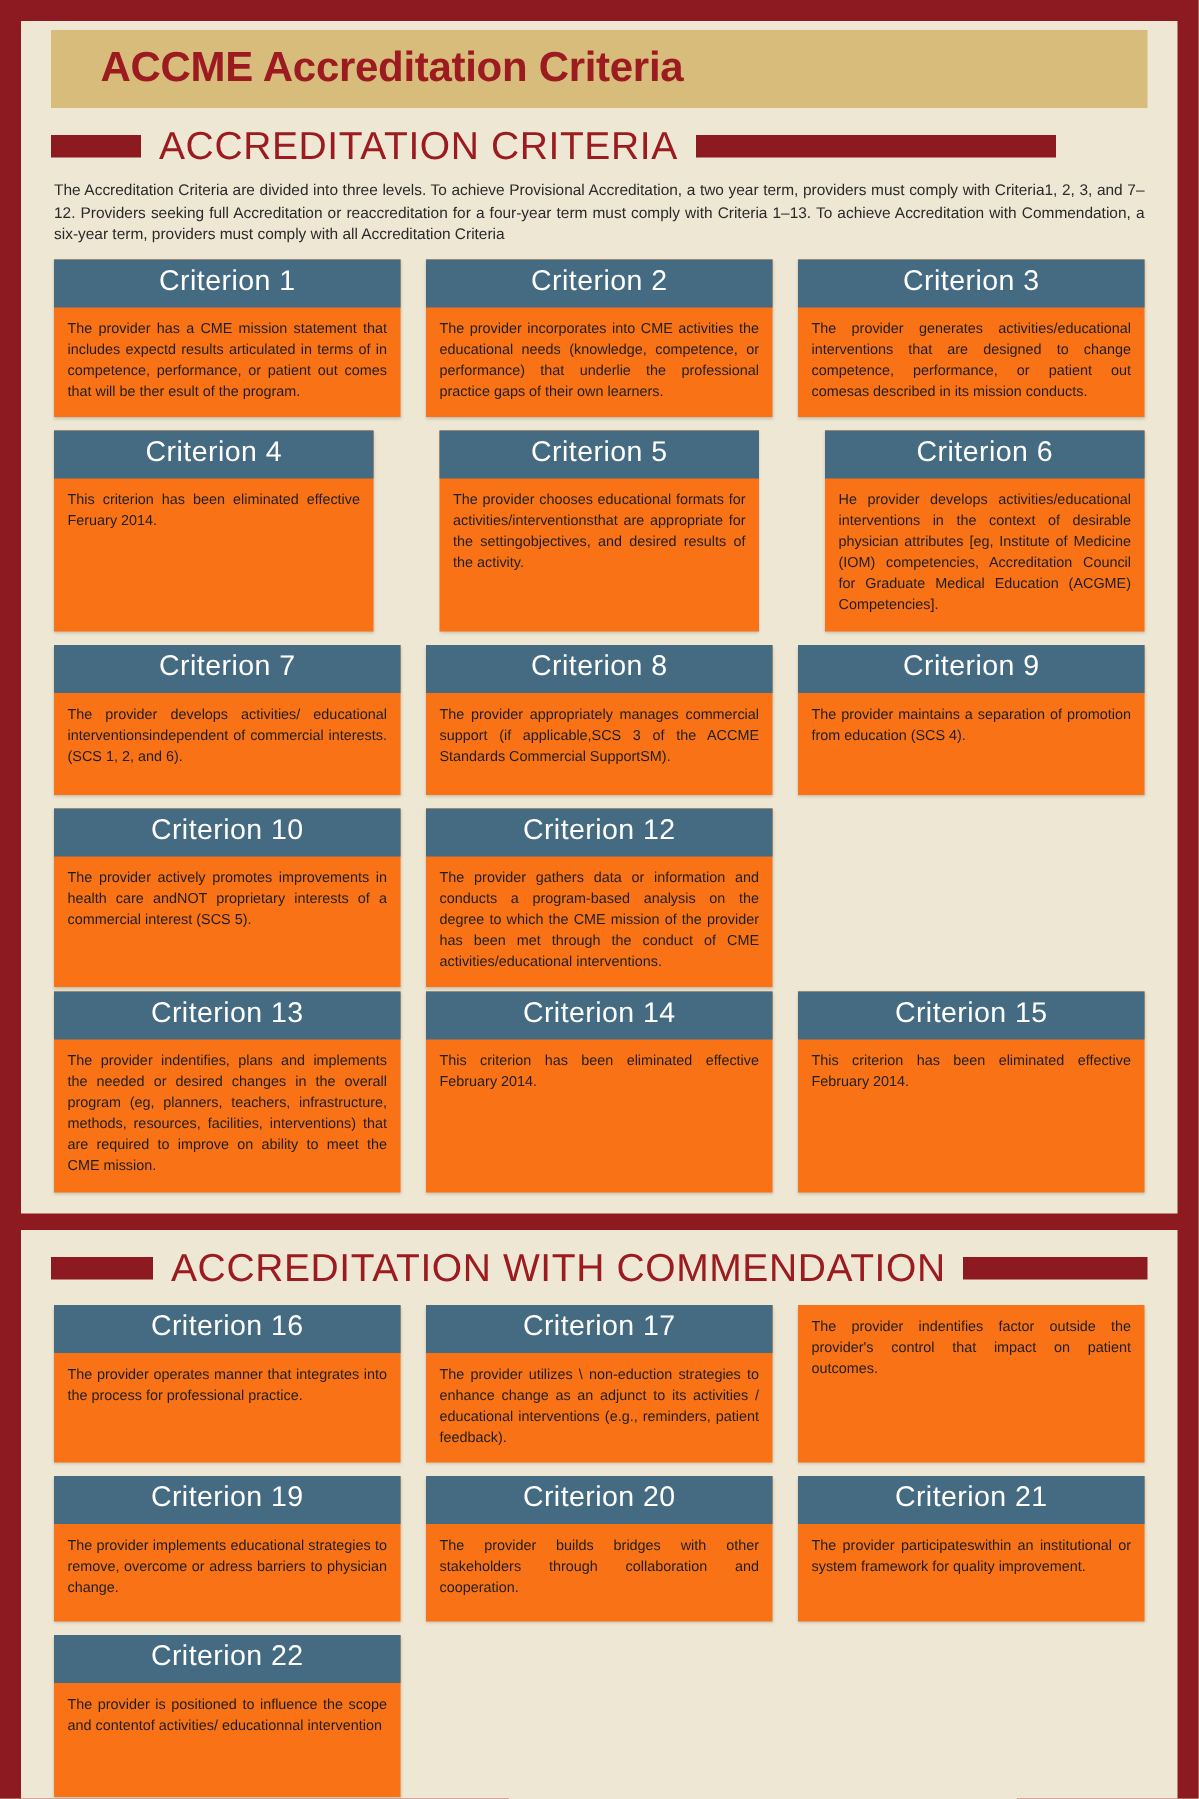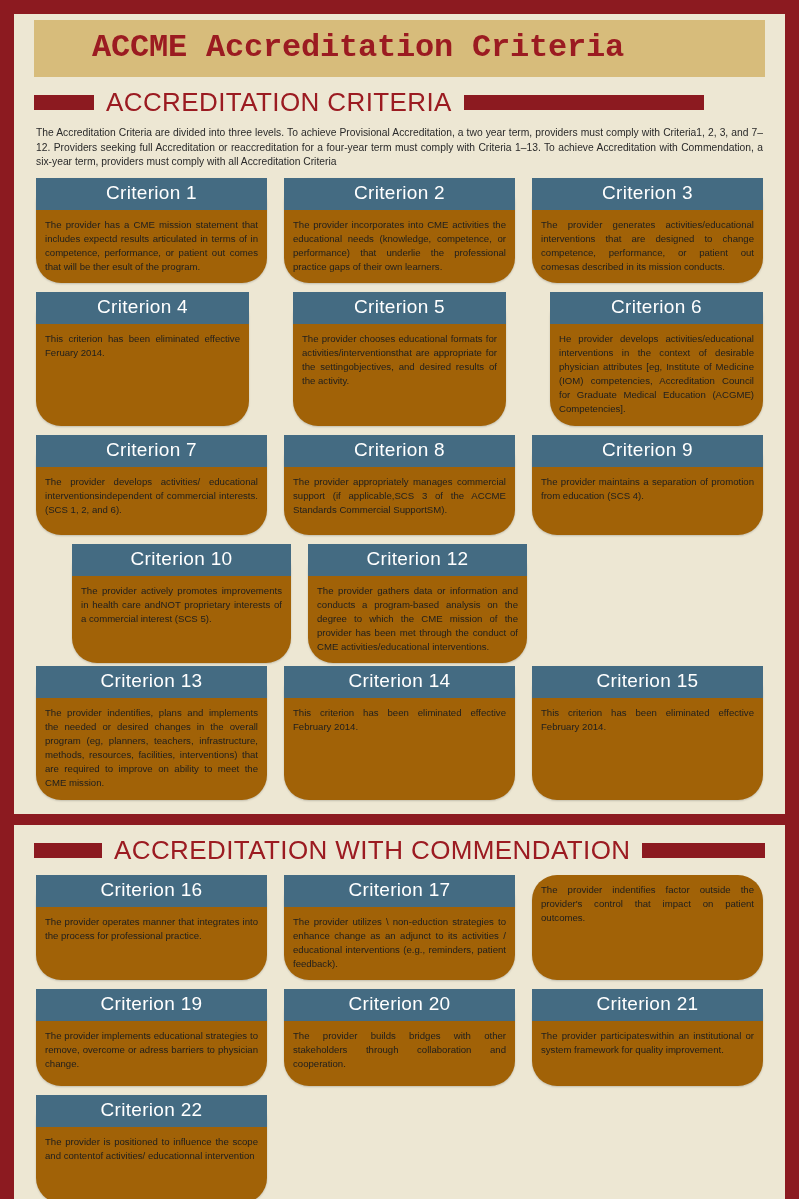--- a/index.html
+++ b/index.html
@@ -27,26 +27,25 @@
   .title-band {
     background: #EDE7D3;
     padding: 6px 0 0 0;
   }
   .title-bar {
     background: #D7BC7B;
     margin: 0 20px;
     padding: 9px 0 11px 0;
   }
   .title-text {
-    font-size: 32px;
+    font-size: 28px;
     font-weight: bold;
     color: #9B1B21;
     letter-spacing: -0.2px;
-    padding-left: 58px;
-    font-family: Liberation Mono, monospace;
+    padding-left: 33px;
   }
 
   
   .panel {
     background: #EDE7D3;
     padding: 0 0 14px 0;
   }
 
   .section-head {
     display: flex;
@@ -89,23 +88,22 @@
     display: grid;
     grid-template-columns: repeat(3, 1fr);
     column-gap: 17px;
     row-gap: 9px;
     padding: 0 22px;
   }
 
   .card {
     display: flex;
     flex-direction: column;
-    background: #a16207;
+    background: #f97316;
     box-shadow: 0 1px 2px rgba(0,0,0,0.18);
-    border-radius: 25px;
   }
   .card-head {
     background: #446B82;
     color: #FFFFFF;
     text-align: center;
     font-size: 19px;
     letter-spacing: 0.3px;
     padding: 4px 0 6px 0;
   }
   .card-body {
@@ -203,21 +201,21 @@
       <div class="card">
         <div class="card-head">Criterion 8</div>
         <div class="card-body">The provider appropriately manages commercial support (if applicable,SCS 3 of the ACCME Standards Commercial SupportSM).</div>
       </div>
       <div class="card">
         <div class="card-head">Criterion 9</div>
         <div class="card-body">The provider maintains a separation of promotion from education (SCS 4).</div>
       </div>
     </div>
 
-    <div class="grid r4" style="margin-top:9px;margin-left:36px;">
+    <div class="grid r4" style="margin-top:9px;">
       <div class="card">
         <div class="card-head">Criterion 10</div>
         <div class="card-body">The provider actively promotes improvements in health care andNOT proprietary interests of a commercial interest (SCS 5).</div>
       </div>
       <div class="card">
         <div class="card-head">Criterion 12</div>
         <div class="card-body">The provider gathers data or information and conducts a program-based analysis on the degree to which the CME mission of the provider has been met through the conduct of CME activities/educational interventions.</div>
       </div>
     </div>
 

